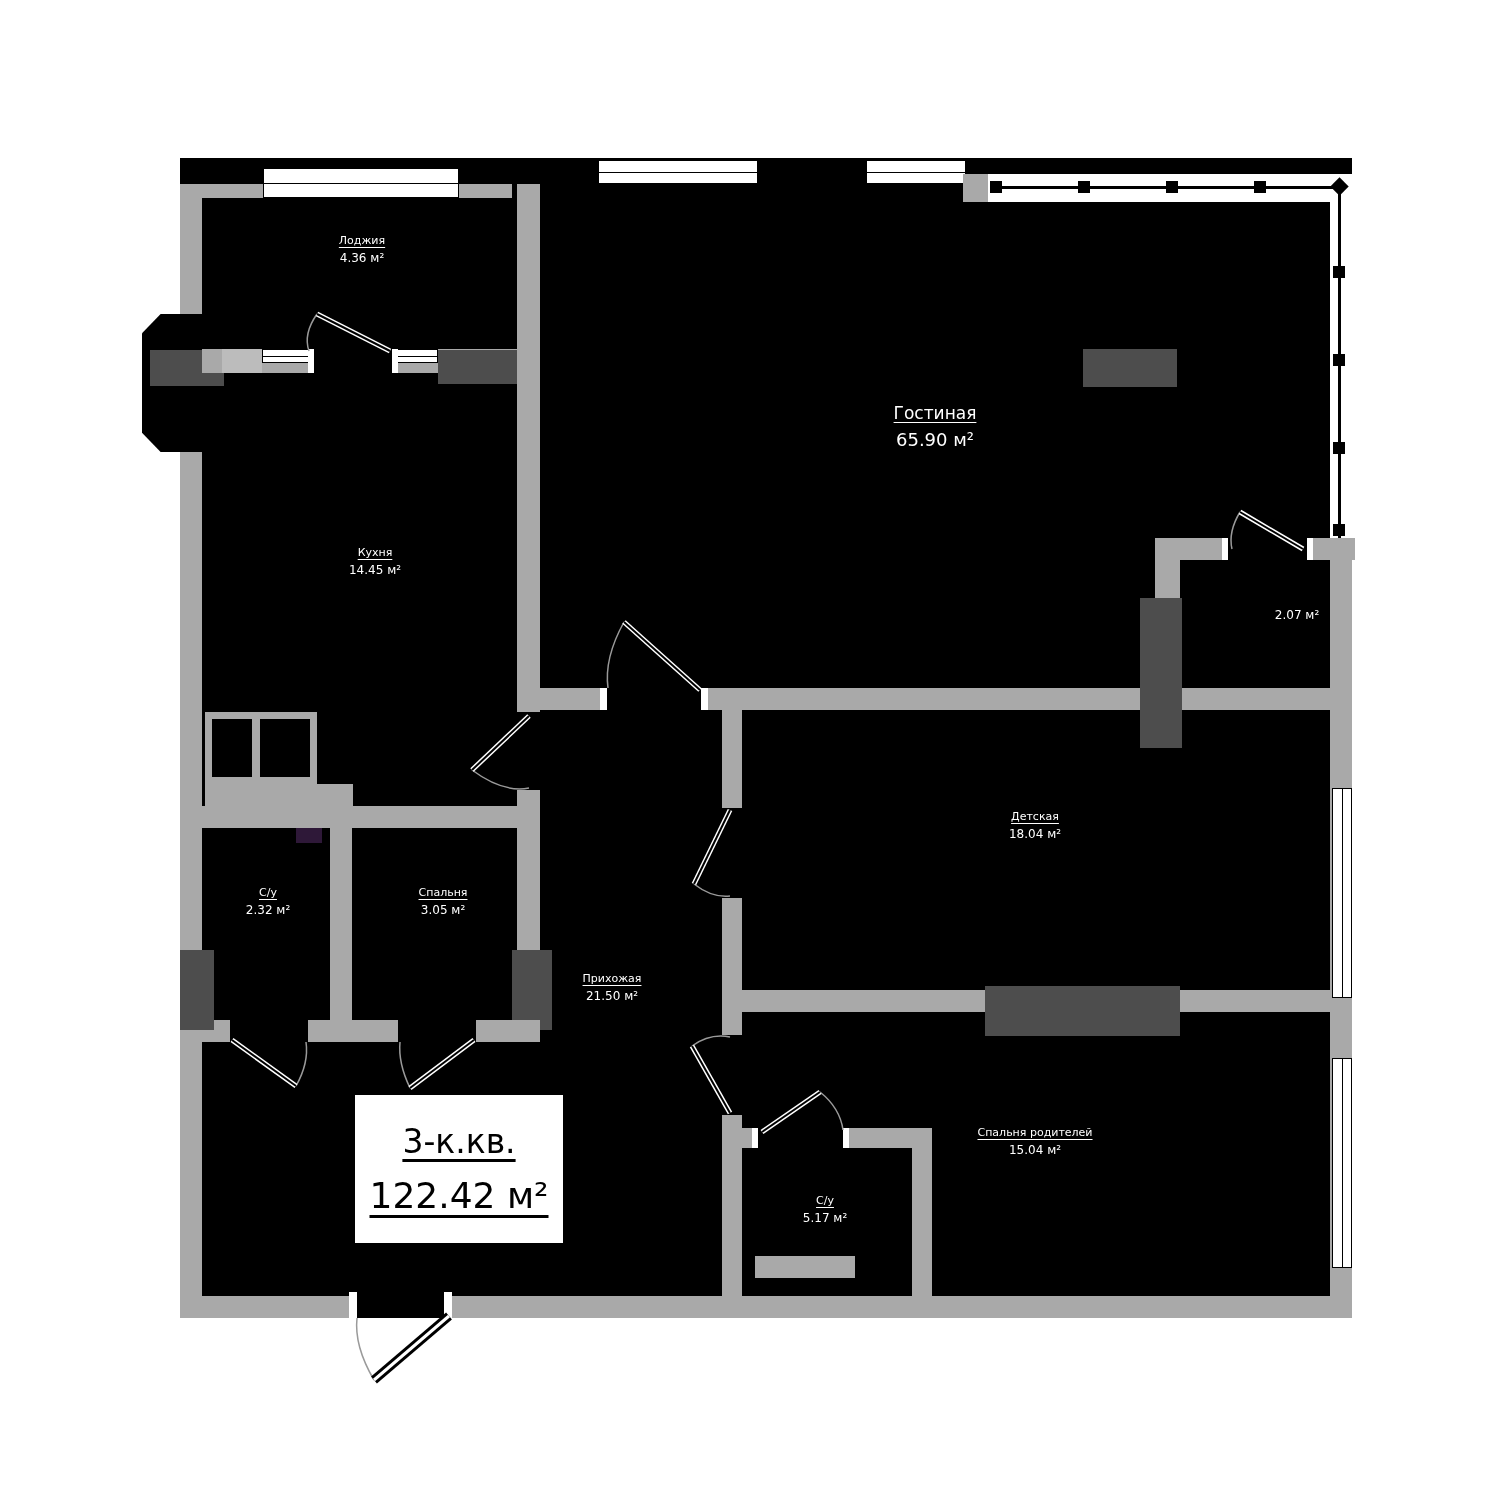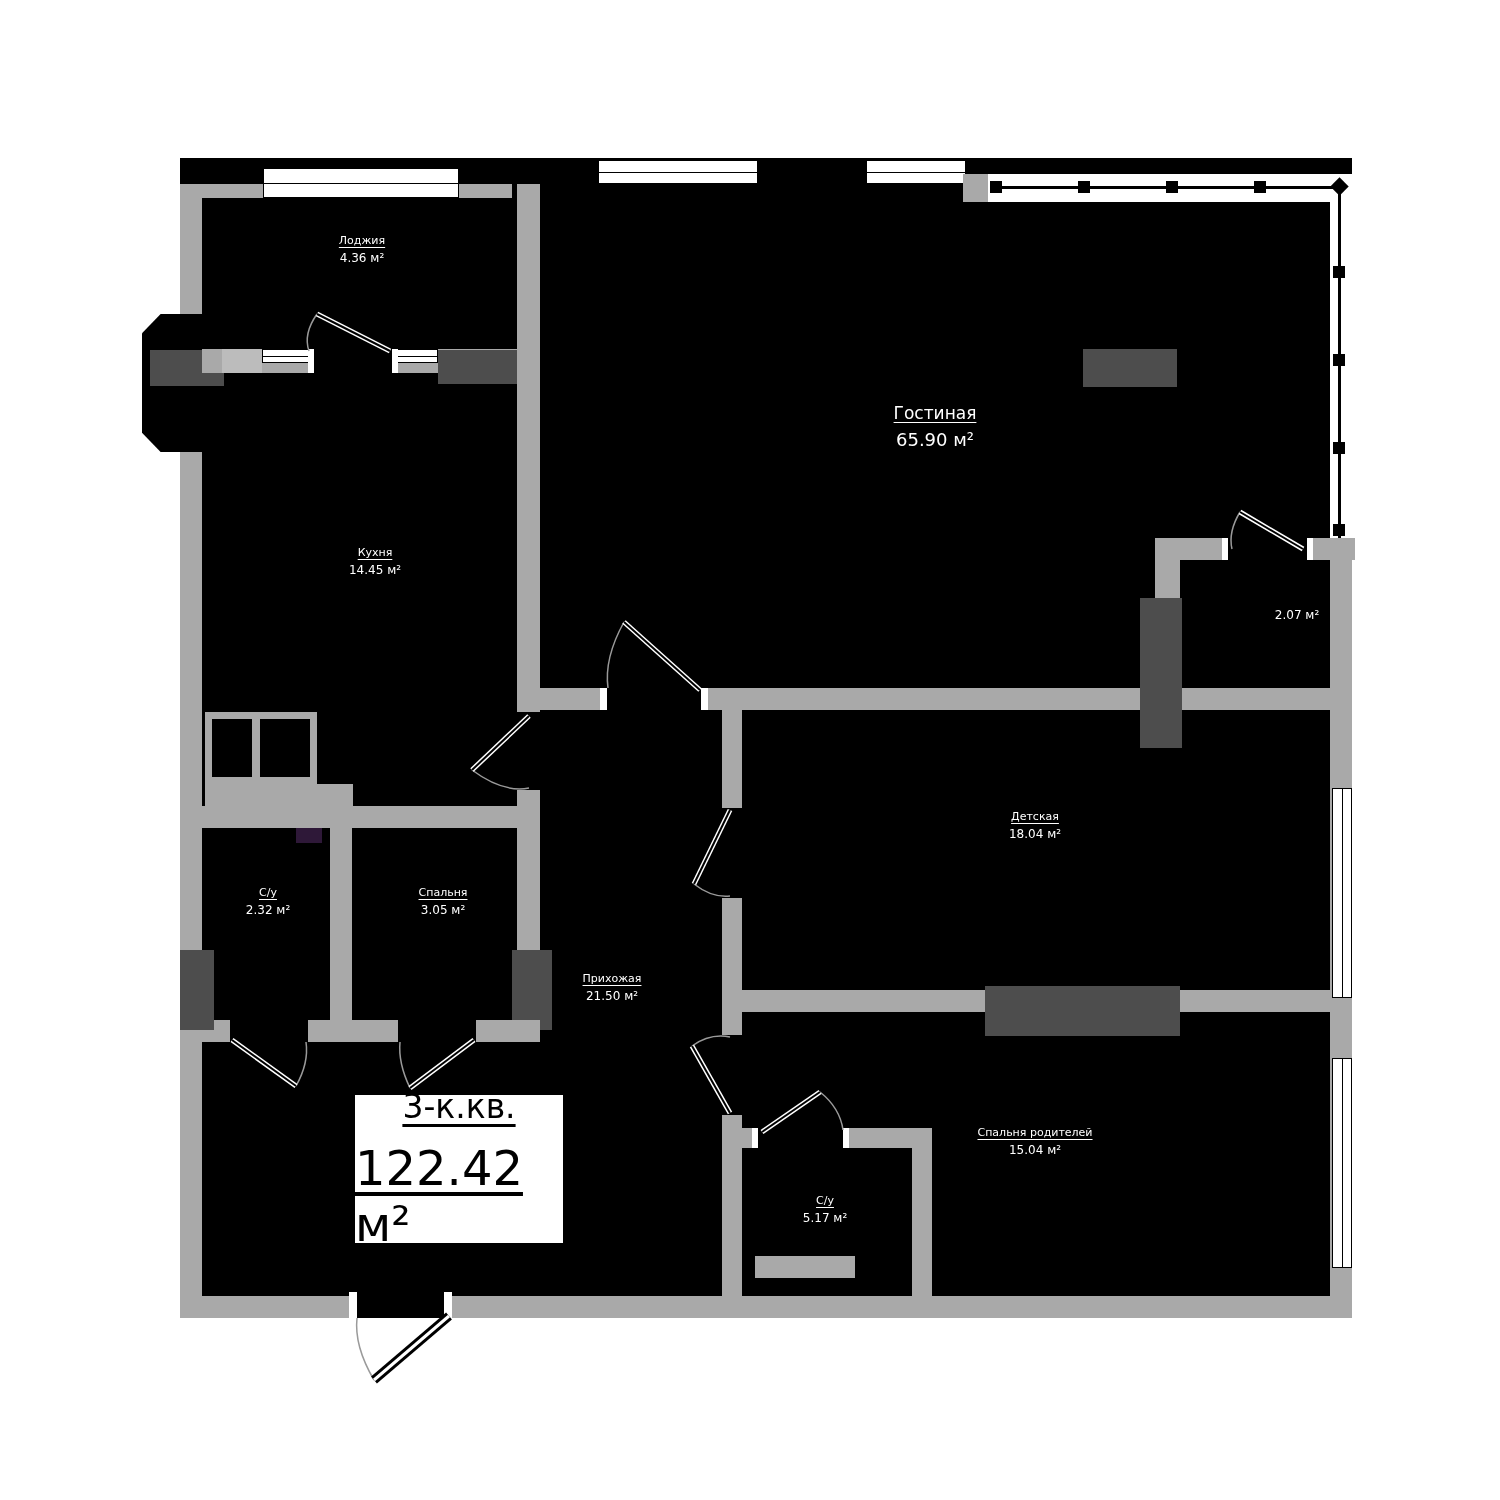--- a/index.html
+++ b/index.html
@@ -24,21 +24,21 @@
   .win-v .mid{position:absolute;top:0;bottom:0;left:50%;width:0;border-left:1px solid #000;}
   .post{position:absolute;width:12px;height:12px;background:#000;}
   .rail-h{position:absolute;height:3px;background:#000;}
   .rail-v{position:absolute;width:3px;background:#000;}
   .diamond{position:absolute;width:13px;height:13px;background:#000;transform:rotate(45deg);}
   .jamb{position:absolute;background:#fff;}
   .titlebox{position:absolute;left:352px;top:1092px;width:214px;height:154px;background:#fff;
             border:3px solid #000;box-sizing:border-box;display:flex;flex-direction:column;
             align-items:center;justify-content:center;gap:14px;color:#000;}
   .titlebox .t1{font-size:33px;text-decoration:underline;text-underline-offset:6px;}
-  .titlebox .t2{font-size:48px;text-decoration:underline;text-underline-offset:7px;}
+  .titlebox .t2{font-size:36px;text-decoration:underline;text-underline-offset:7px;}
   .outline-box{position:absolute;border:7px solid #a9a9a9;background:#000;box-sizing:border-box;}
   svg.overlay{position:absolute;left:0;top:0;width:1500px;height:1500px;pointer-events:none;}
 </style>
 </head>
 <body>
 
 <div id="plan">
 
   <div class="abs black" style="left:202px;top:184px;width:1128px;height:1112px;"></div>
 

